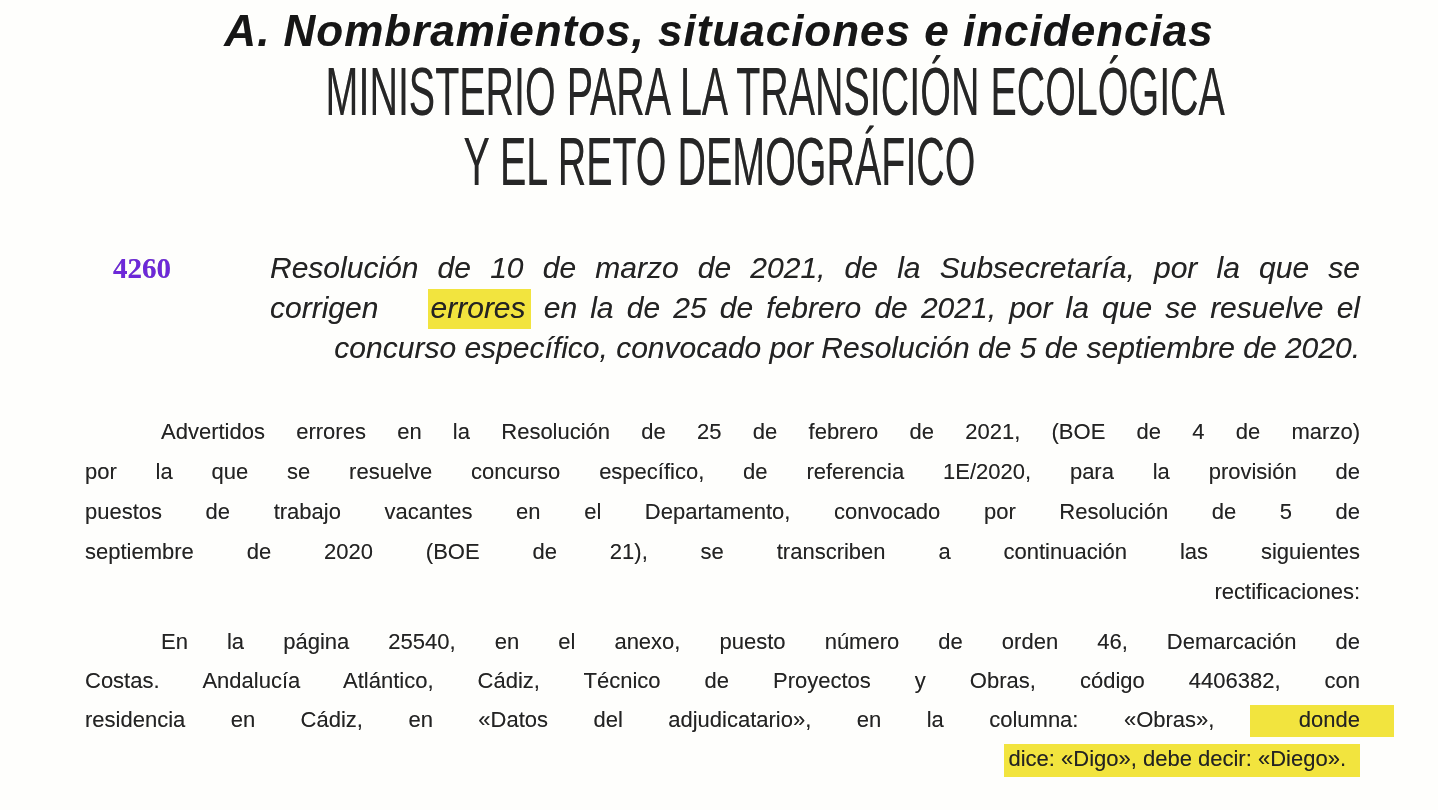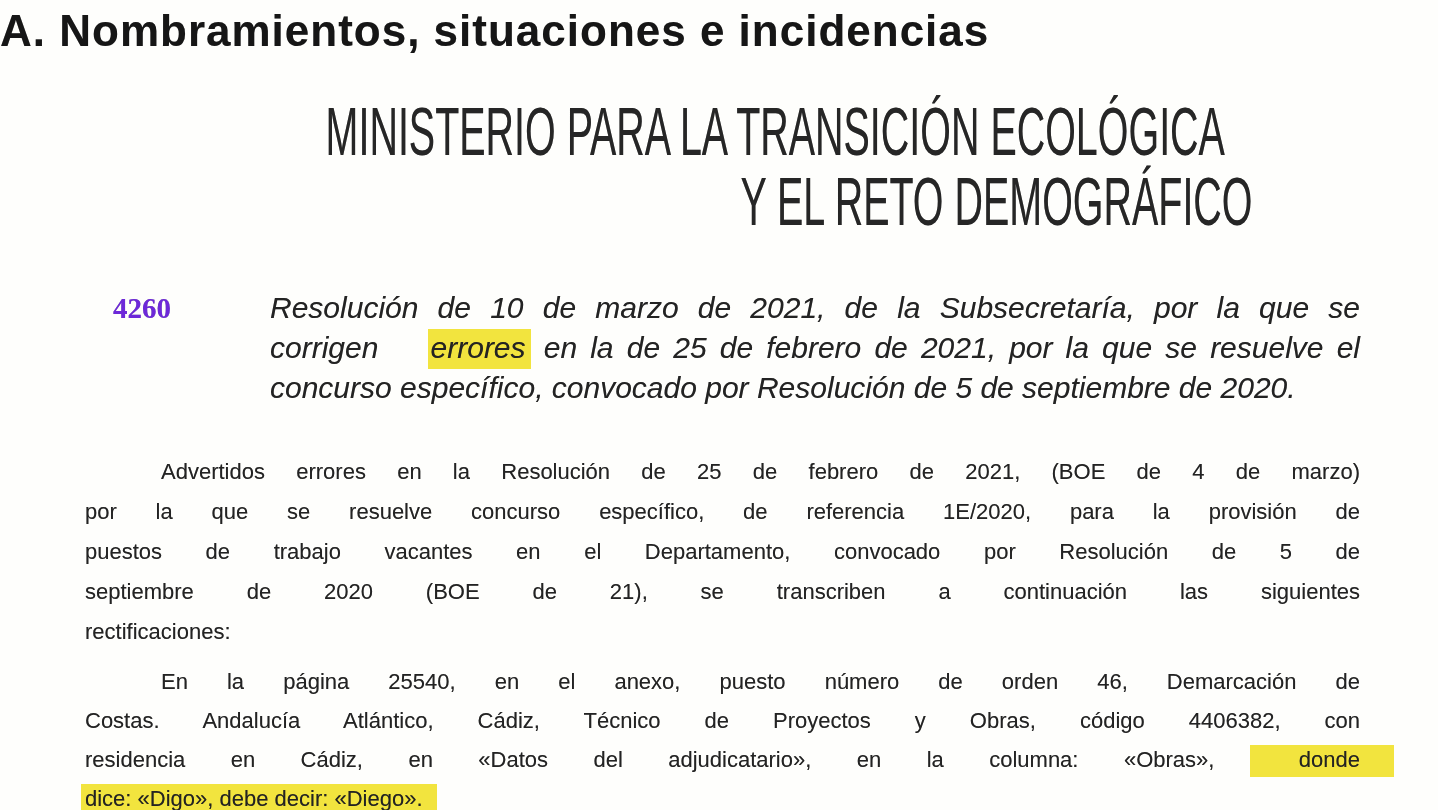--- a/index.html
+++ b/index.html
@@ -12,29 +12,30 @@
     width: 1438px;
     height: 810px;
     overflow: hidden;
     background: #fefefc;
     font-family: "Liberation Sans", "DejaVu Sans", sans-serif;
     color: #232323;
     text-shadow: 0 0 0.6px rgba(20,20,20,0.35);
   }
   .section-header {
     padding-top: 6px;
+    text-align: center;
     font-weight: bold;
     font-size: 44px;
     line-height: 50px;
     letter-spacing: 1px;
     color: #161616;
+    font-style: italic;
   }
   .ministry {
-    margin-top: 40px;
-    text-align: right;
+    text-align: center;
     font-size: 68px;
     line-height: 70px;
     font-weight: normal;
     color: #262626;
   }
   .ministry-line { height: 70px; }
   .condensed {
     display: inline-block;
     transform: scaleX(0.58);
     transform-origin: 50% 50%;
@@ -56,21 +57,21 @@
     color: #6d28d9;
     flex: 0 0 auto;
     font-family: Liberation Serif, serif;
   }
   .abstract {
     flex: 1 1 auto;
     font-style: italic;
     font-size: 30px;
     line-height: 40px;
   }
-  .jline { min-height: 40px; }
+  .jline { min-height: 40px; text-align: right; }
   .just {
     text-align: justify;
     text-align-last: justify;
   }
   .body-para {
     margin-left: 85px;
     width: 1275px;
     font-size: 22px;
     line-height: 40px;
   }

